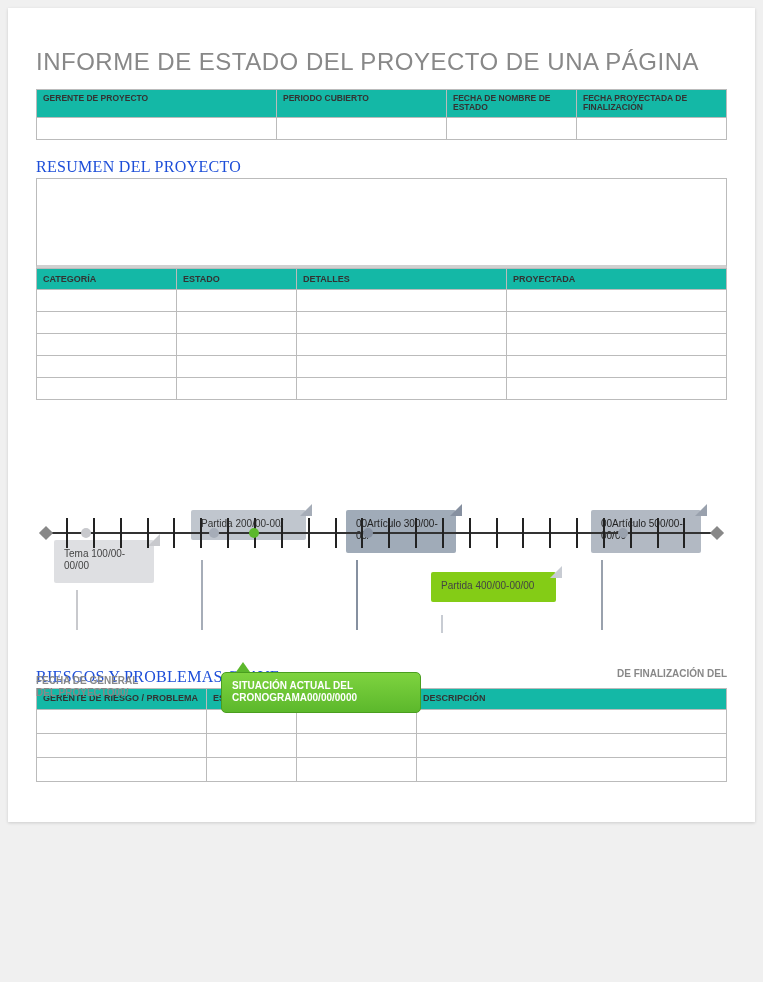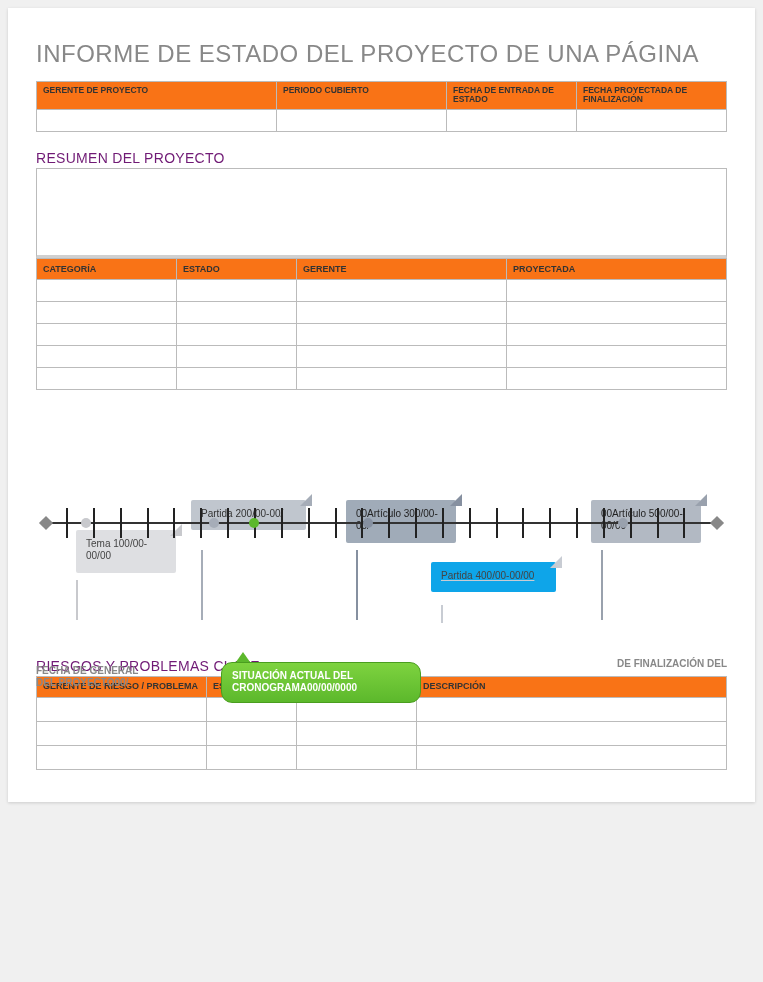--- a/index.html
+++ b/index.html
@@ -5,50 +5,51 @@
   * { box-sizing: border-box; margin: 0; padding: 0; }
   body {
     background: #f0f0f0;
     font-family: Arial, sans-serif;
     padding: 8px;
   }
   .page {
     background: white;
     width: 747px;
     margin: 0 auto;
-    padding: 32px 28px;
+    padding: 40px 28px;
     box-shadow: 0 1px 3px rgba(0,0,0,0.15);
   }
   h1 {
     font-size: 24px;
     font-weight: 400;
     letter-spacing: 0.5px;
     color: #888;
     margin-bottom: 14px;
   }
   h2 {
-    font-size: 14px;
+    font-size: 16px;
     font-weight: 400;
-    color: #701a75;
+    color: #1d4ed8;
     margin: 18px 0 2px 0;
     letter-spacing: 0.3px;
+    font-family: Liberation Serif, serif;
   }
   table {
     width: 100%;
     border-collapse: collapse;
     font-size: 10px;
   }
   th, td {
     border: 1px solid #bbb;
     padding: 4px 6px;
     text-align: left;
     vertical-align: top;
   }
   th {
-    background: #f97316;
+    background: #14b8a6;
     font-weight: bold;
     color: #333;
     font-size: 9px;
   }
   .header-table th.small-label {
     background: #d4dae0;
     font-size: 8.5px;
     line-height: 1.1;
     width: 70px;
   }
@@ -128,29 +129,29 @@
     position: absolute;
     width: 2px;
     background: currentColor;
   }
   .tl-c1 { background:#dedfe2; color:#c8c9cd; }
   .tl-c1 span { color:#444; }
   .tl-c2 { background:#c0c6ce; color:#a6adb8; }
   .tl-c2 span { color:#333; }
   .tl-c3 { background:#a0abb8; color:#8690a0; }
   .tl-c3 span { color:#222; }
-  .tl-c4 { background:#0ea5e9; color:#c8ccd3;text-decoration:underline; }
+  .tl-c4 { background:#84cc16; color:#c8ccd3; }
   .tl-c4 span { color:#444; }
   .tl-c5 { background:#b2b9c3; color:#99a1ad; }
   .tl-c5 span { color:#222; }
   .tl-current {
     position: absolute;
     background: linear-gradient(#7ed33f,#5cb82c);
     border:1px solid #4a9e1f;
-    border-radius: 11px;
+    border-radius: 5px;
     font-size: 10px;
     font-weight: bold;
     color: white;
     padding: 7px 10px;
     line-height: 1.25;
   }
   .tl-current-arrow {
     position:absolute;
     width:0;height:0;
     border-left:7px solid transparent;
@@ -171,41 +172,41 @@
 
 <div class="page">
 
   <h1>INFORME DE ESTADO DEL PROYECTO DE UNA PÁGINA</h1>
 
   <table class="header-table header-row2" style="border-top:none;margin-top:-1px">
     <tbody>
         <tr>
       <th style="width:240px">GERENTE DE PROYECTO</th>
       <th style="width:170px">PERIODO CUBIERTO</th>
-      <th style="width:130px">FECHA DE ENTRADA DE ESTADO</th>
+      <th style="width:130px">FECHA DE NOMBRE DE ESTADO</th>
       <th>FECHA PROYECTADA DE FINALIZACIÓN</th>
     </tr>
     <tr class="header-row2-body">
       <td></td>
       <td></td>
       <td></td>
       <td></td>
     </tr>
   </tbody>
     </table>
 
   <h2>RESUMEN DEL PROYECTO</h2>
   <div class="summary-box"></div>
 
   <table class="overview-table">
     <tbody>
         <tr>
       <th style="width:140px">CATEGORÍA</th>
       <th style="width:120px">ESTADO</th>
-      <th style="width:210px">GERENTE</th>
+      <th style="width:210px">DETALLES</th>
       <th>PROYECTADA</th>
     </tr>
     <tr>
           <td></td>
           <td></td>
           <td></td>
           <td></td>
         </tr>
     <tr>
           <td></td>
@@ -229,21 +230,21 @@
           <td></td>
           <td></td>
           <td></td>
           <td></td>
         </tr>
   </tbody>
     </table>
 
   <div class="timeline-section">
 
-    <div class="tl-callout tl-c1" style="left:40px; top:30px; width:100px">
+    <div class="tl-callout tl-c1" style="left:18px; top:30px; width:100px">
       <span>Tema 100/00-00/00</span>
     </div>
     <div class="tl-pointer" style="left:40px; top:80px; height:40px; color:#c8c9cd"></div>
 
     <div class="tl-callout tl-c2" style="left:155px; top:0px; width:115px">
       <span>Partida 200/00-00/</span>
     </div>
     <div class="tl-pointer" style="left:165px; top:50px; height:70px; color:#a6adb8"></div>
 
     <div class="tl-callout tl-c3" style="left:310px; top:0px; width:110px">

